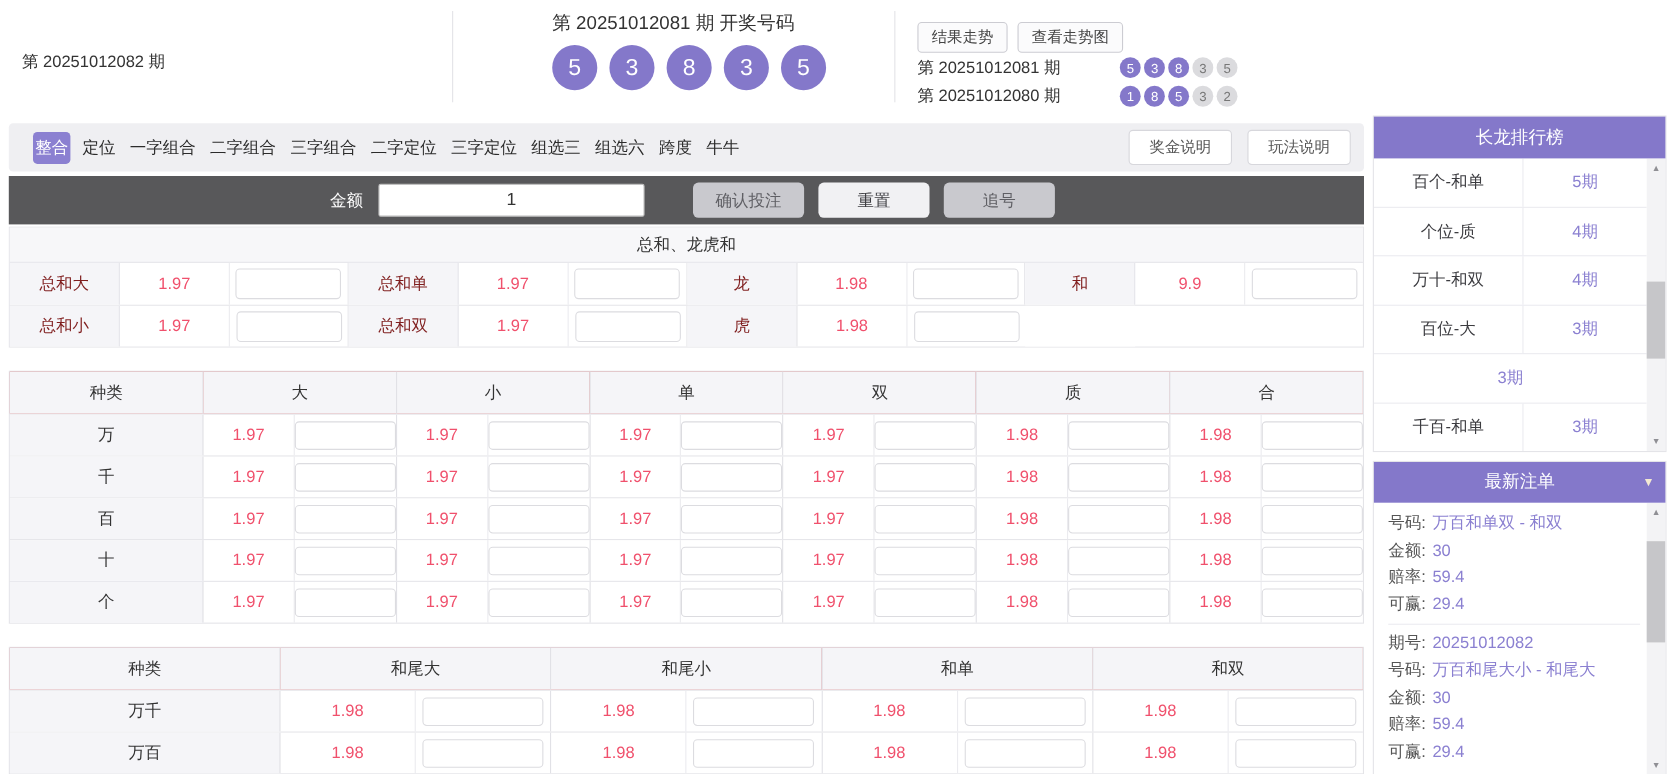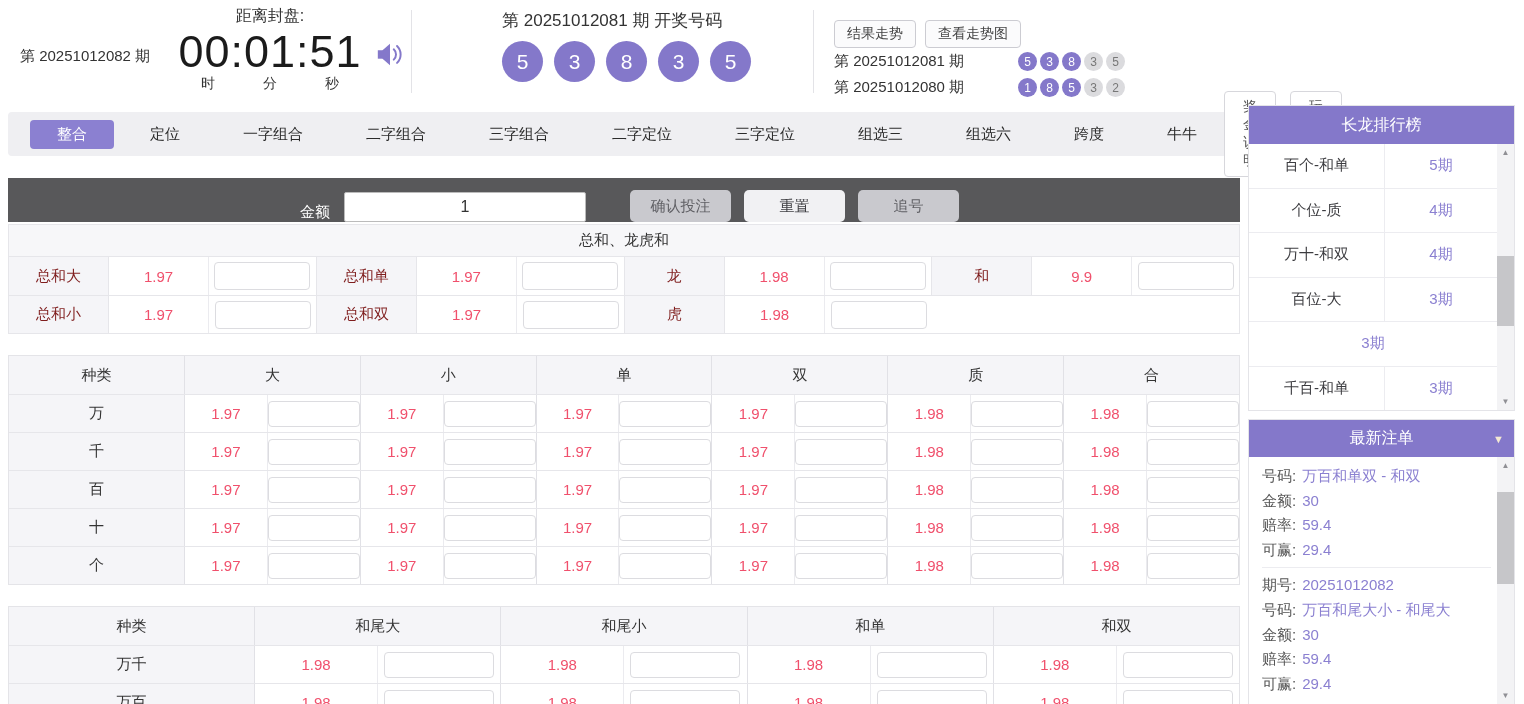--- a/index.html
+++ b/index.html
@@ -32,28 +32,28 @@
   .hist-issue { margin-right:6px; white-space:nowrap; }
   .hist-balls { display:flex; gap:3px; }
   .ball-sm { width:19px; height:19px; border-radius:50%; background:#dbdbde; color:#777;
     font-size:12px; display:flex; align-items:center; justify-content:center; }
   .ball-sm.hl { background:#8478ca; color:#fff; }
 
   
   .tabs { margin-top:7px; height:44px; background:#efeff2; border-radius:4px;
     display:flex; align-items:center; padding:0 12px 0 22px; }
   .tab-list { display:flex; align-items:center; gap:9px; flex:1; }
-  .tab { font-size:15px; color:#2b2b2b; padding:5px 27px; border-radius:4px; cursor:pointer; white-space:nowrap; }
+  .tab { font-size:15px; color:#2b2b2b; padding:5px 2px; border-radius:4px; cursor:pointer; white-space:nowrap; }
   .tab.active { background:#8b80d1; color:#fff; }
   .tab-info { display:flex; gap:14px; }
   .info-btn { font-family:inherit; font-size:14px; color:#555; background:#fff;
     border:1px solid #d7d7dc; border-radius:4px; padding:6px 18px; cursor:pointer; }
 
   
-  .betbar { margin-top:22px; height:44px; background:#58585a; display:flex; align-items:flex-end; padding-left:292px; }
+  .betbar { margin-top:4px; height:44px; background:#58585a; display:flex; align-items:center; padding-left:292px; }
   .bet-lbl { color:#fff; font-size:15px; }
   .bet-input { margin-left:14px; width:242px; height:30px; border:1px solid #bbb; border-radius:2px;
     text-align:center; font-size:16px; font-family:inherit; color:#333; outline:none; background:#fff; }
   .bet-btns { display:flex; gap:13px; margin-left:24px;padding-left:20px; }
   .bet-btn { font-family:inherit; font-size:15px; border:none; border-radius:5px;
     width:101px; height:32px; cursor:pointer; }
   .bet-btn.confirm, .bet-btn.chase { background:#c9c9ce; color:#606065; }
   .bet-btn.reset { background:#f1f1f3; color:#3e3e42; }
 
   
@@ -131,40 +131,20 @@
   .order + .order { border-top:1px solid #ececf0; margin-top:5px; padding-top:5px; }
 </style>
 </head>
 <body>
 
 <div class="page">
   <div class="main">
 
     <header class="hdr">
       <div class="hdr-issue">第 20251012082 期</div>
-      <div class="hdr-count">
-        <div class="close-lbl">距离封盘:</div>
-        <div class="time-row">
-          <span class="time">00:01:51</span>
-          <span class="spk">
-            <svg width="30" height="30" viewBox="0 0 32 32">
-              <rect x="3" y="12" width="6" height="9" fill="#8478ca"></rect>
-              <path d="M8 12l8-7v23l-8-7z" fill="#8478ca"></path>
-              <path d="M20 11a7.5 7.5 0 0 1 0 11" stroke="#8478ca" stroke-width="2.1" fill="none" stroke-linecap="round"></path>
-              <path d="M23.5 7.5a12.5 12.5 0 0 1 0 18" stroke="#8478ca" stroke-width="2.1" fill="none" stroke-linecap="round"></path>
-            </svg>
-          </span>
-        </div>
-        <div class="units">
-
-        <span class="unit">时</span>
-            <span class="unit">分</span>
-            <span class="unit">秒</span>
-          </div>
-      </div>
       <div class="vdiv d1"></div>
       <div class="hdr-draw">
         <div class="draw-title">第 20251012081 期  开奖号码</div>
         <div class="balls">
 
         <span class="ball-lg">5</span>
             <span class="ball-lg">3</span>
             <span class="ball-lg">8</span>
             <span class="ball-lg">3</span>
             <span class="ball-lg">5</span>

